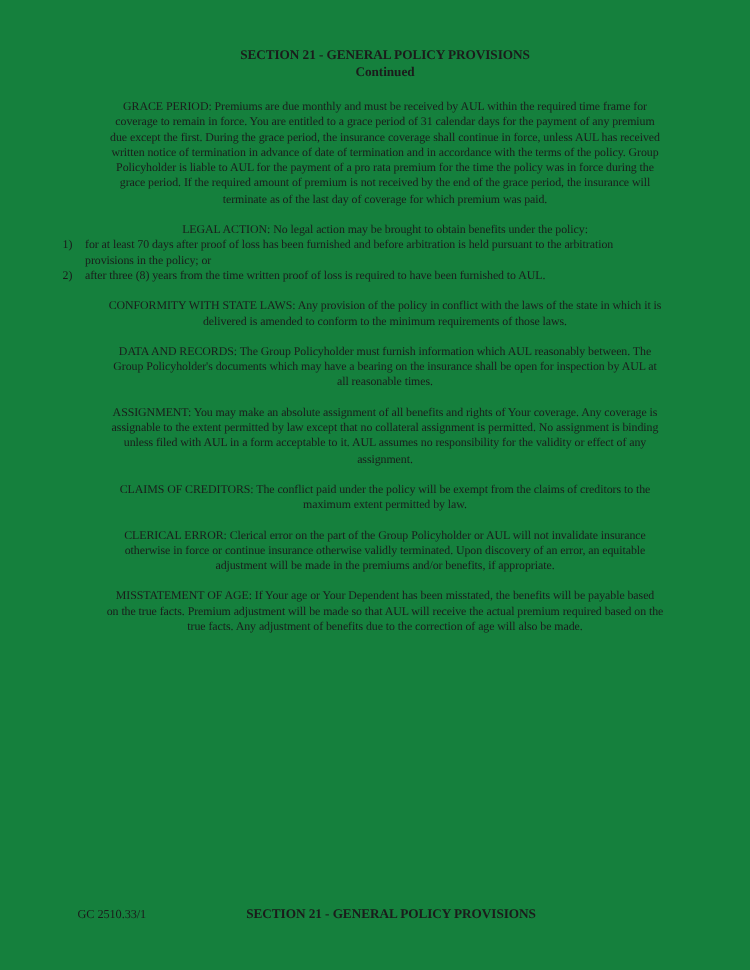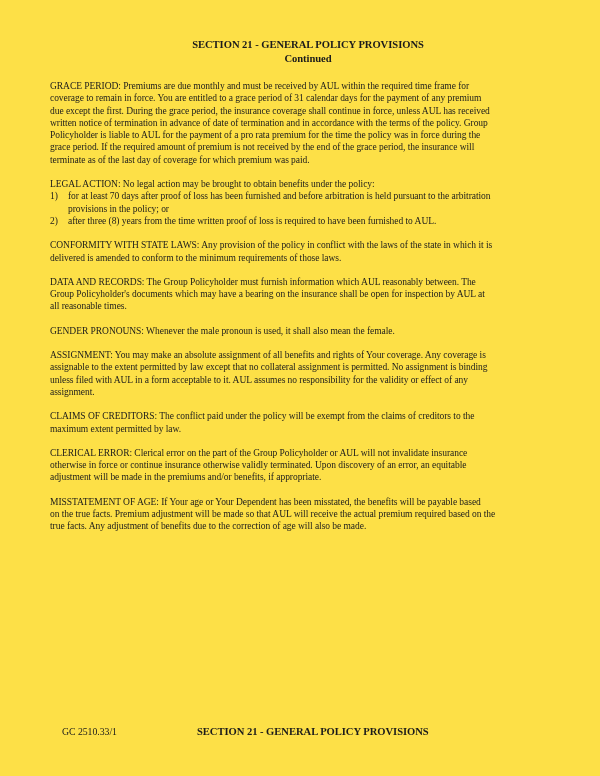--- a/index.html
+++ b/index.html
@@ -4,21 +4,21 @@
 <style>
   html, body {
     margin: 0;
     padding: 0;
     background: #ffffff;
   }
   .page {
     position: relative;
     width: 600px;
     height: 776px;
-    background: #fde047;
+    background: #15803d;
     color: #1b1b1b;
     font-family: "Liberation Serif", "DejaVu Serif", serif;
     font-size: 9.5px;
     letter-spacing: -0.05px;
     overflow: hidden;
   }
   .content {
     position: absolute;
     left: 50px;
     top: 38px;
@@ -28,20 +28,21 @@
     text-align: center;
     font-weight: bold;
     font-size: 10.6px;
     line-height: 13.5px;
     margin-bottom: 15px;
   }
   .para {
     margin: 0 0 12px 0;
     line-height: 12.3px;
     white-space: pre-line;
+    text-align: center;
   }
   .para.no-gap {
     margin-bottom: 0;
   }
   .li {
     display: flex;
     line-height: 12.3px;
   }
   .li.last {
     margin-bottom: 12px;
@@ -108,21 +109,20 @@
       <span class="li-text">after three (8) years from the time written proof of loss is required to have been furnished to AUL.</span>
     </div>
 
     <p class="para">CONFORMITY WITH STATE LAWS: Any provision of the policy in conflict with the laws of the state in which it is
 delivered is amended to conform to the minimum requirements of those laws.</p>
 
     <p class="para">DATA AND RECORDS: The Group Policyholder must furnish information which AUL reasonably between. The
 Group Policyholder's documents which may have a bearing on the insurance shall be open for inspection by AUL at
 all reasonable times.</p>
 
-    <p class="para">GENDER PRONOUNS: Whenever the male pronoun is used, it shall also mean the female.</p>
 
 
     <p class="para">ASSIGNMENT: You may make an absolute assignment of all benefits and rights of Your coverage. Any coverage is
 assignable to the extent permitted by law except that no collateral assignment is permitted. No assignment is binding
 unless filed with AUL in a form acceptable to it. AUL assumes no responsibility for the validity or effect of any
 assignment.</p>
 
     <p class="para">CLAIMS OF CREDITORS: The conflict paid under the policy will be exempt from the claims of creditors to the
 maximum extent permitted by law.</p>
 

